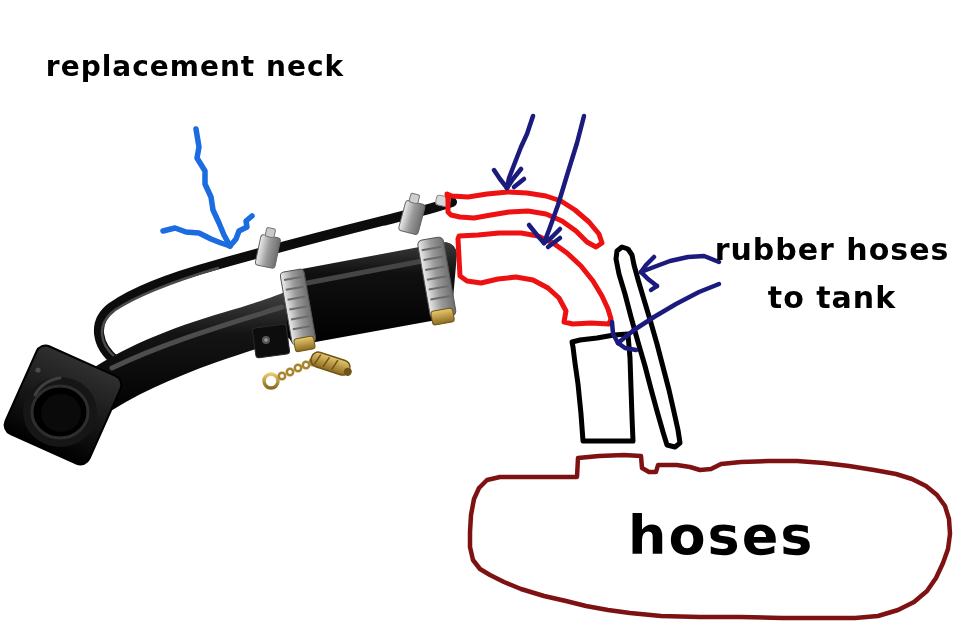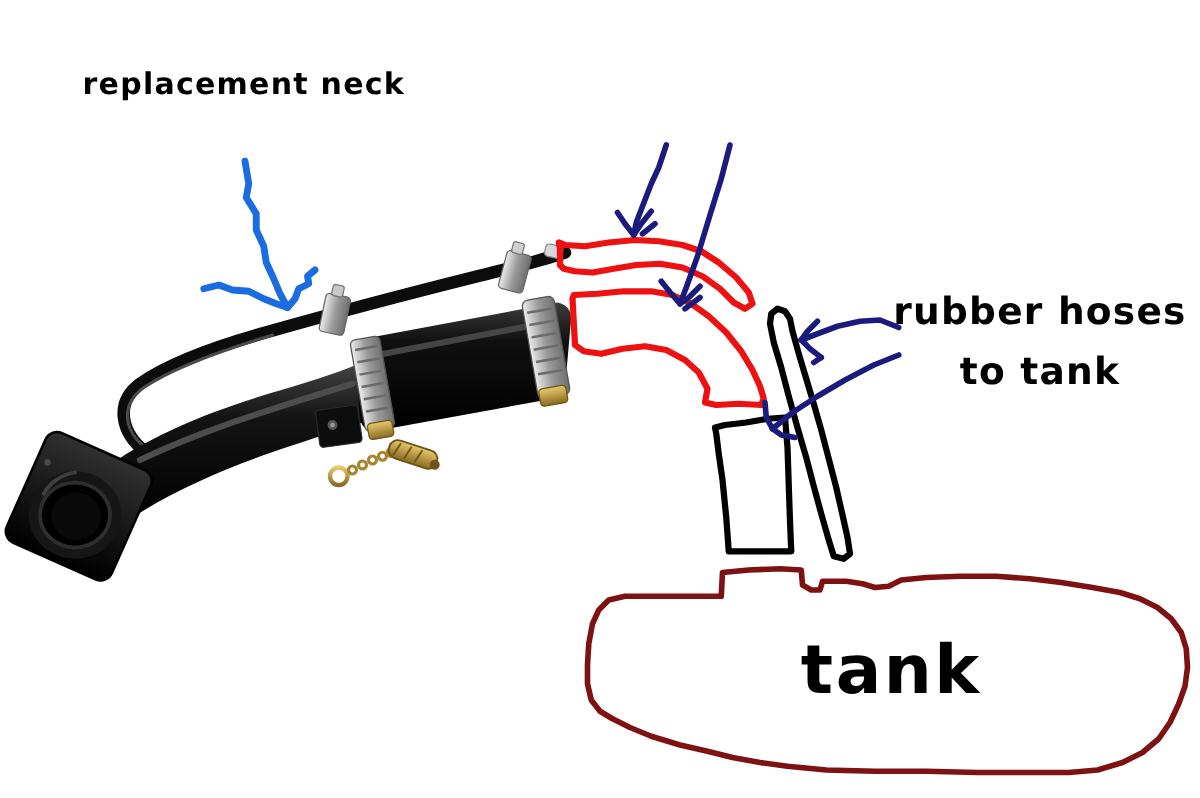--- a/index.html
+++ b/index.html
@@ -5,21 +5,21 @@
   html,body{margin:0;padding:0;background:#fff;}
   .stage{
     position:relative;width:960px;height:638px;background:#ffffff;overflow:hidden;
     font-family:"DejaVu Sans","Liberation Sans",sans-serif;
   }
   .stage svg{position:absolute;left:0;top:0;}
   .label{
     position:absolute;font-weight:700;color:#000;text-align:center;
     letter-spacing:1px;white-space:nowrap;
   }
-  .label-replacement{left:28px;top:48px;width:334px;font-size:24px;line-height:38px;}
+  .label-replacement{left:28px;top:48px;width:334px;font-size:28px;line-height:38px;}
   .label-metal{left:488px;top:78px;width:244px;font-size:31px;line-height:36px;}
   .label-rubber{left:698px;top:226px;width:268px;font-size:30px;line-height:48px;}
   .label-tank{left:628px;top:506px;width:170px;font-size:54px;line-height:60px;letter-spacing:2px;}
 </style>
 </head>
 <body>
 
 <div class="stage">
 
   <svg width="960" height="638" viewBox="0 0 960 638">
@@ -158,15 +158,15 @@
   <div class="label label-replacement">
     <div>replacement neck</div>
   </div>
 
 
   <div class="label label-rubber">
     <div>rubber hoses</div>
     <div>to tank</div>
   </div>
 
-  <div class="label label-tank">tank</div>
+  <div class="label label-tank">hoses</div>
 
 </div>
 
 </body></html>

